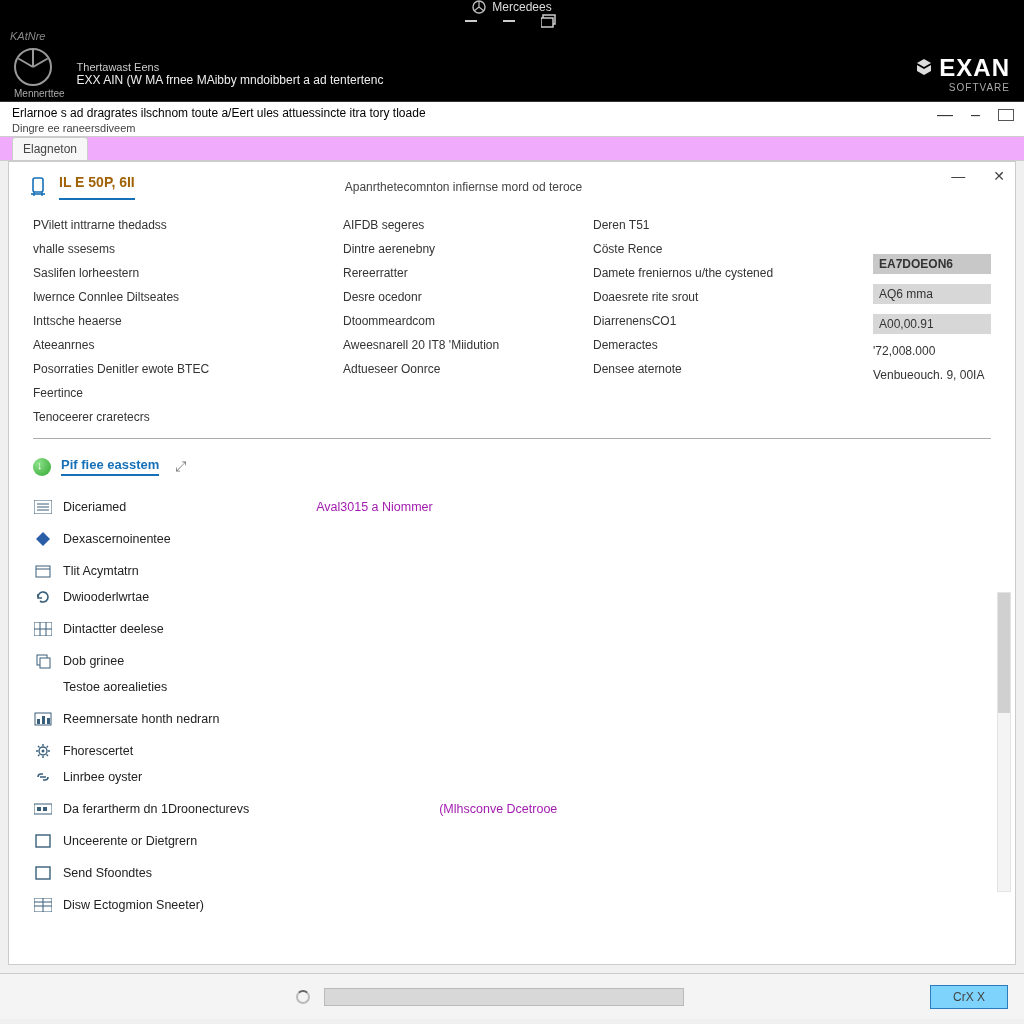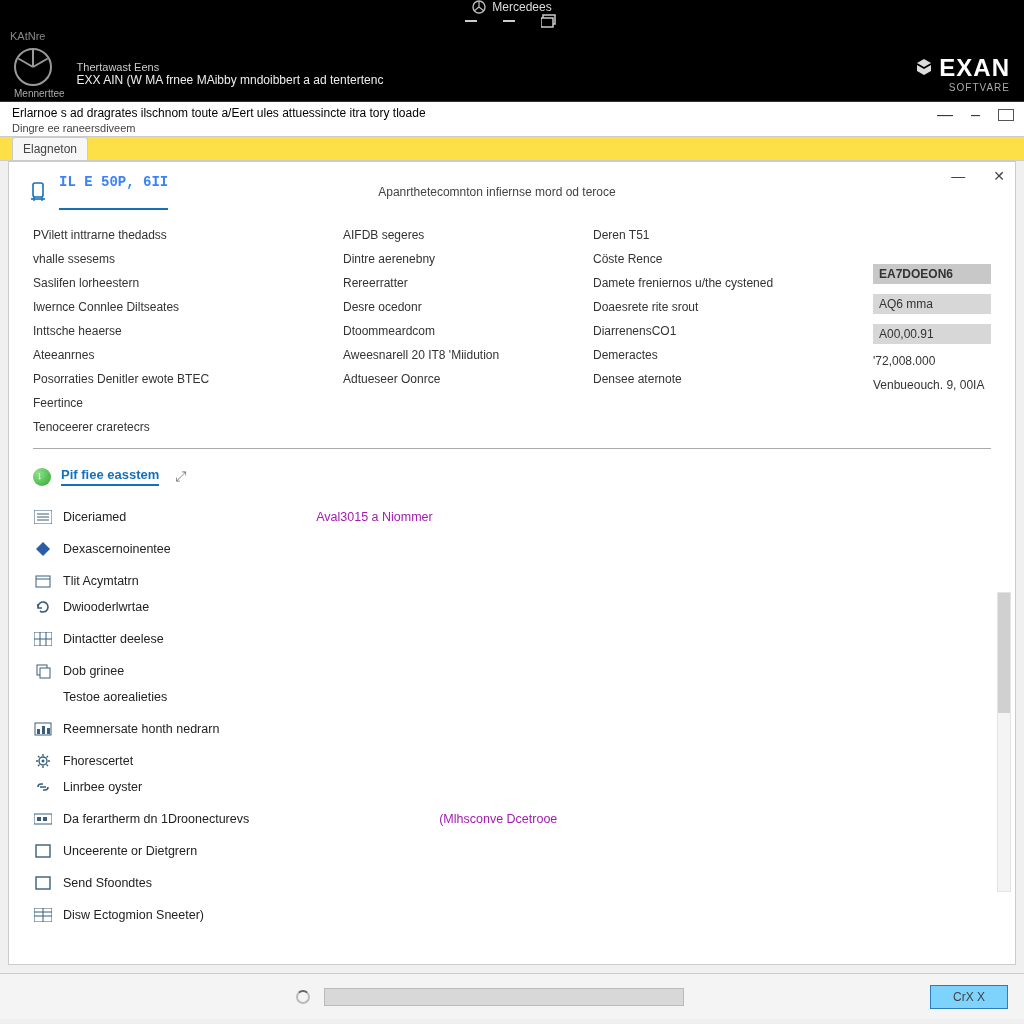--- a/index.html
+++ b/index.html
@@ -4,21 +4,21 @@
 <style>
   * { box-sizing: border-box; margin: 0; padding: 0; font-family: Arial, Helvetica, sans-serif; }
   body { width: 1024px; height: 1024px; background: #f0f0f0; overflow: hidden; font-size: 12px; color: #222; }
 
   
   .titlebar { background: #000; color: #ddd; height: 28px; display: flex; align-items: center; padding: 0 10px; flex-direction: column; }
   .titlebar .left { display: flex; align-items: center; gap: 6px; }
   .titlebar .center { flex: 1; text-align: center; font-size: 12px; color: #aaa; }
   .titlebar .right { display: flex; gap: 22px; align-items: center; }
 
-  .subtitle-row { background: #000; color: #888; font-size: 11px; padding: 2px 10px 4px 10px; }
+  .subtitle-row { background: #000; color: #888; font-size: 11px; padding: 2px 10px 4px 10px; font-style: italic; }
 
   
   .vehicle-header { background: #000; color: #eee; height: 56px; display: flex; align-items: center; justify-content: space-between; padding: 0 14px; border-bottom: 1px solid #333; }
   .vehicle-header .left { display: flex; align-items: center; gap: 12px; }
   .mb-logo { width: 38px; height: 38px; border: 2px solid #999; border-radius: 50%; position: relative; }
   .mb-logo::before, .mb-logo::after { content: ""; position: absolute; background: #999; }
   .mb-logo::before { width: 2px; height: 17px; left: 50%; top: 0; transform: translateX(-50%); }
   .mb-logo .spoke { position: absolute; width: 2px; height: 17px; background: #999; left: 50%; top: 50%; transform-origin: top center; }
   .mb-logo .s1 { transform: translateX(-50%) rotate(120deg); }
   .mb-logo .s2 { transform: translateX(-50%) rotate(-120deg); }
@@ -33,34 +33,34 @@
   .exan-brand .sub { font-size: 10px; color: #aaa; letter-spacing: 1px; }
 
   
   .toolbar { background: #fff; border-bottom: 1px solid #ccc; padding: 4px 12px 2px 12px; position: relative; }
   .toolbar .breadcrumb { font-size: 12px; color: #000000; }
   .toolbar .line2 { font-size: 11px; color: #444; margin-top: 2px; }
   .toolbar .controls { position: absolute; right: 10px; top: 4px; display: flex; gap: 18px; align-items: center; }
   .toolbar .mini-icon { width: 16px; height: 12px; border: 1px solid #555; display: inline-block; }
 
   
-  .tabrow { background: #fde047; border-bottom: 1px solid #ccc; padding: 0 12px; }
+  .tabrow { background: #f0abfc; border-bottom: 1px solid #ccc; padding: 0 12px; }
   .tab { display: inline-block; padding: 4px 10px; font-size: 12px; color: #444; border: 1px solid #ccc; border-bottom: none; background: #f7f7f7; border-radius: 3px 3px 0 0; }
 
   
   .panel-wrap { padding: 0 8px 8px 8px; height: 812px; }
   .panel { background: #fff; border: 1px solid #ccc; height: 100%; position: relative; display: flex; flex-direction: column; }
 
   .panel-topctrl { position: absolute; top: 6px; right: 10px; display: flex; gap: 28px; }
   .panel-topctrl span { font-size: 14px; color: #444; cursor: pointer; }
 
   
   .ecu-head { display: flex; align-items: center; gap: 10px; padding: 12px 18px 8px 18px; }
   .ecu-icon { width: 22px; height: 22px; }
-  .ecu-title { font-weight: 700; color: #3b82f6; font-size: 14px; border-bottom: 2px solid #1670b8; padding-bottom: 18px; font-family: Liberation Mono, monospace; }
+  .ecu-title { font-weight: 700; color: #a16207; font-size: 14px; border-bottom: 2px solid #1670b8; padding-bottom: 8px; }
   .ecu-sub { margin-left: 200px; font-size: 12px; color: #444; }
 
   
   .info-grid { display: grid; grid-template-columns: 300px 240px 270px 1fr; column-gap: 10px; row-gap: 10px; padding: 10px 24px 14px 24px; font-size: 12px; color: #333; }
   .info-grid .col { display: flex; flex-direction: column; gap: 10px; }
   .info-grid .col div { white-space: nowrap; overflow: hidden; text-overflow: ellipsis; }
   .col4 .highlight { background: #d7d7d7; padding: 3px 6px; }
   .col4 .hi-top { background: #c8c8c8; font-weight: 600; padding: 3px 6px; margin-top: 36px; }
 
   .divider { border-top: 1px solid #aaa; margin: 0 24px; }

